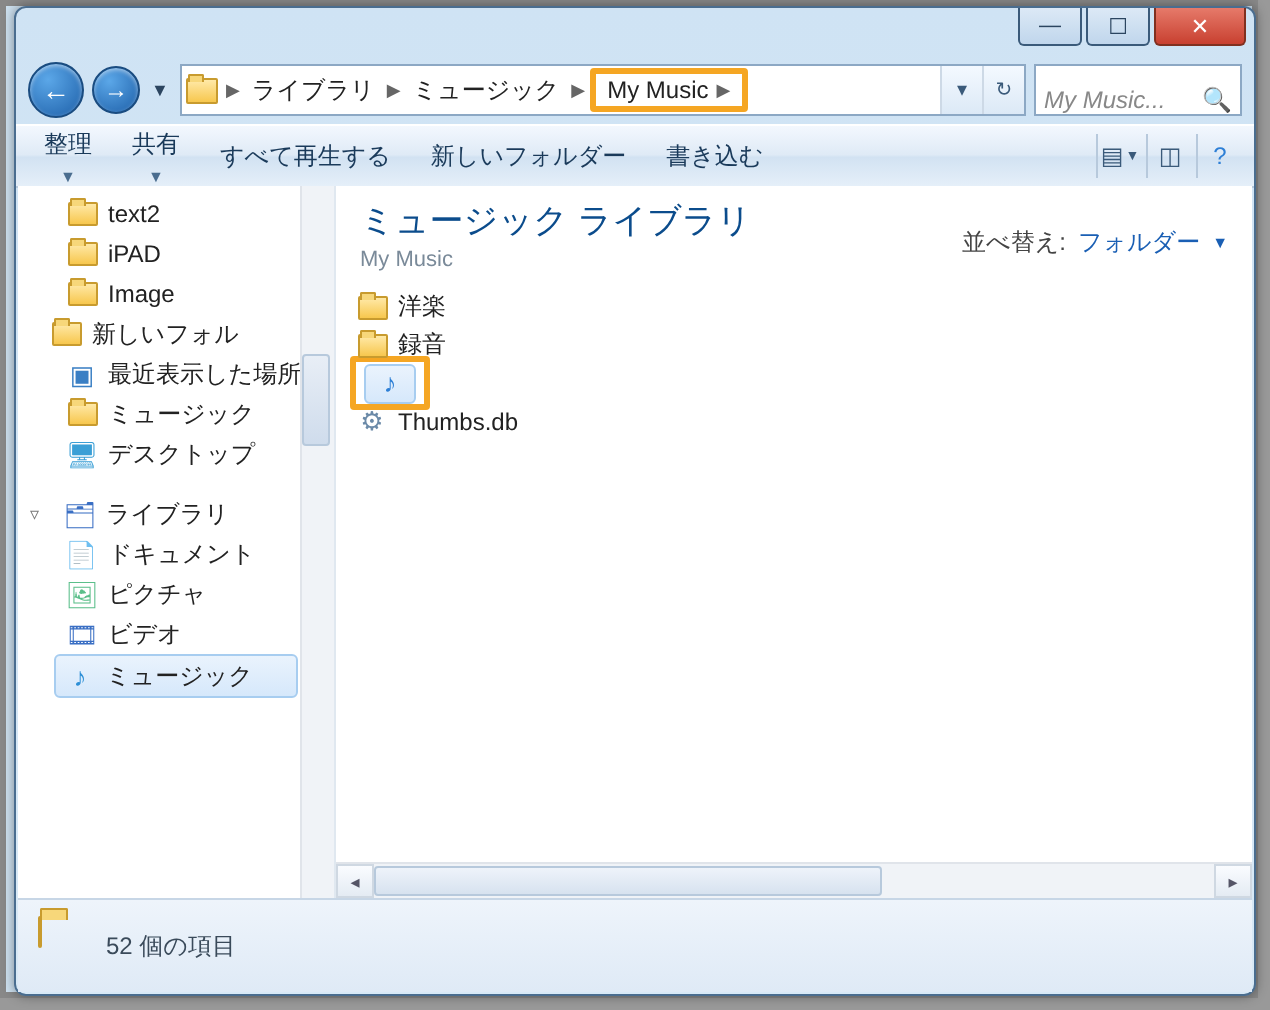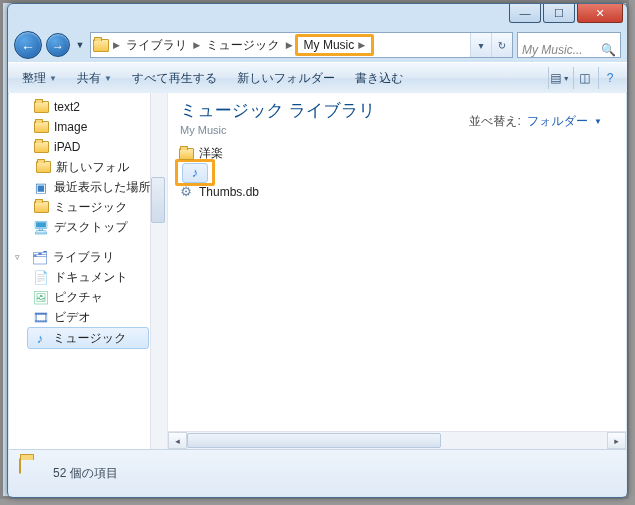--- a/index.html
+++ b/index.html
@@ -140,21 +140,21 @@
   .toolbar {
     height:30px;
     background:linear-gradient(#f3f8fe,#dfeaf6 48%,#d2e2f2 52%,#e5eff9);
     border-top:1px solid #fff;
     border-bottom:1px solid #b7c9dc;
     display:flex;align-items:center;
     padding:0 6px;
     gap:4px;
     color:#1a3a5a;
   }
-  .tool-item { padding:2px 8px; display:flex;align-items:center;gap:3px; }
+  .tool-item { padding:2px 8px; display:flex;align-items:center;gap:3px;flex-direction:column; }
   .tool-sep { font-size:8px;color:#4a6d8f; }
   .toolbar-right { margin-left:auto; display:flex;align-items:center;gap:2px; }
   .tool-icon {
     width:22px;height:22px;
     display:flex;align-items:center;justify-content:center;
     border-left:1px solid #b7c9dc;
     color:#3a5a7a;
   }
   
   .body {
@@ -205,21 +205,21 @@
   .ico.lib-vid{color:#3a6fc4;}
   .ico.lib-mus{color:#2d8fd6;}
   .ico.libs{color:#3a6fc4;}
   
   .main {
     flex:1;
     position:relative;
     display:flex;flex-direction:column;
   }
   .main-header {
-    padding:6px 24px 2px 12px;
+    padding:6px 12px 2px 12px;
     display:flex;align-items:flex-start;justify-content:center;
   }
   .lib-title { color:#0b4c8c; font-size:17px; }
   .lib-sub { color:#7a8a99; font-size:11px; margin-top:2px; }
   .arrange { margin-left:auto; color:#444; font-size:12px; display:flex;gap:6px;align-items:center;padding-top:4px;margin-top:10px;}
   .arrange a { color:#1a5fb4; }
   .filelist {
     flex:1; padding:6px 10px; position:relative;
   }
   .file-row {
@@ -325,29 +325,29 @@
       <div class="tree-item lvl1">
         <span class="ico folder">
               <span class="folder-glyph"></span>
             </span>
         <span>text2</span>
       </div>
       <div class="tree-item lvl1">
         <span class="ico folder">
               <span class="folder-glyph"></span>
             </span>
-        <span>Image</span>
+        <span>iPAD</span>
       </div>
       <div class="tree-item lvl1">
         <span class="ico folder">
               <span class="folder-glyph"></span>
             </span>
-        <span>iPAD</span>
-      </div>
-      <div class="tree-item lvl1" style="padding-left:26px">
+        <span>Image</span>
+      </div>
+      <div class="tree-item lvl1" style="padding-left:16px">
         <span class="ico folder">
               <span class="folder-glyph"></span>
             </span>
         <span>新しいフォル</span>
       </div>
       <div class="tree-item lvl1">
         <span class="ico" style="color:#3a7fc4">▣</span>
         <span>最近表示した場所</span>
       </div>
       <div class="tree-item lvl1">
@@ -402,20 +402,26 @@
       </div>
 
       <div class="filelist">
         <div class="file-row">
           <span class="ico folder">
                 <span class="folder-glyph"></span>
               </span>
           <span>洋楽</span>
         </div>
         <div class="file-row">
+          <span class="ico folder">
+                <span class="folder-glyph"></span>
+              </span>
+          <span>録音</span>
+        </div>
+        <div class="file-row">
           <span class="file-highlight">
             <span class="file-sel">
               <span class="ico" style="color:#2d7fd6">♪</span>
             </span>
           </span>
         </div>
         <div class="file-row">
           <span class="ico" style="color:#6b8aa8">⚙</span>
           <span>Thumbs.db</span>
         </div>

